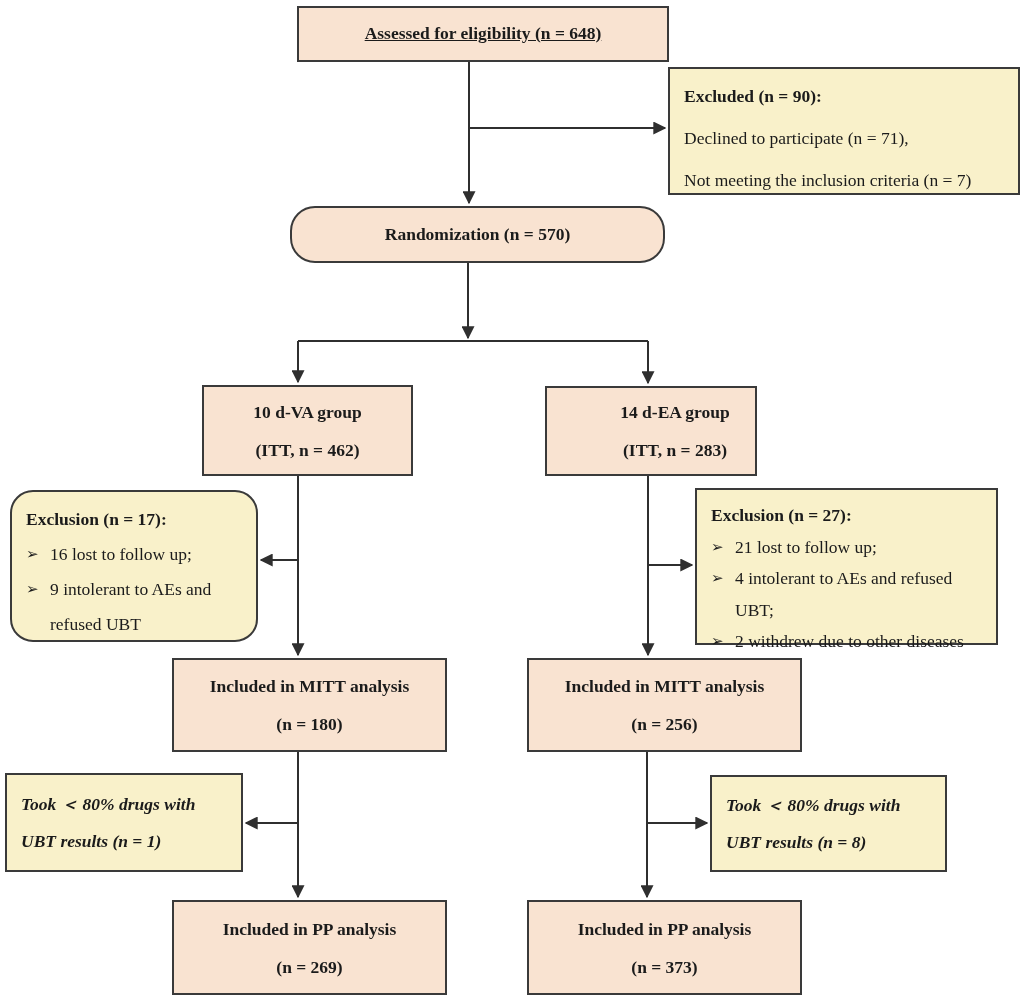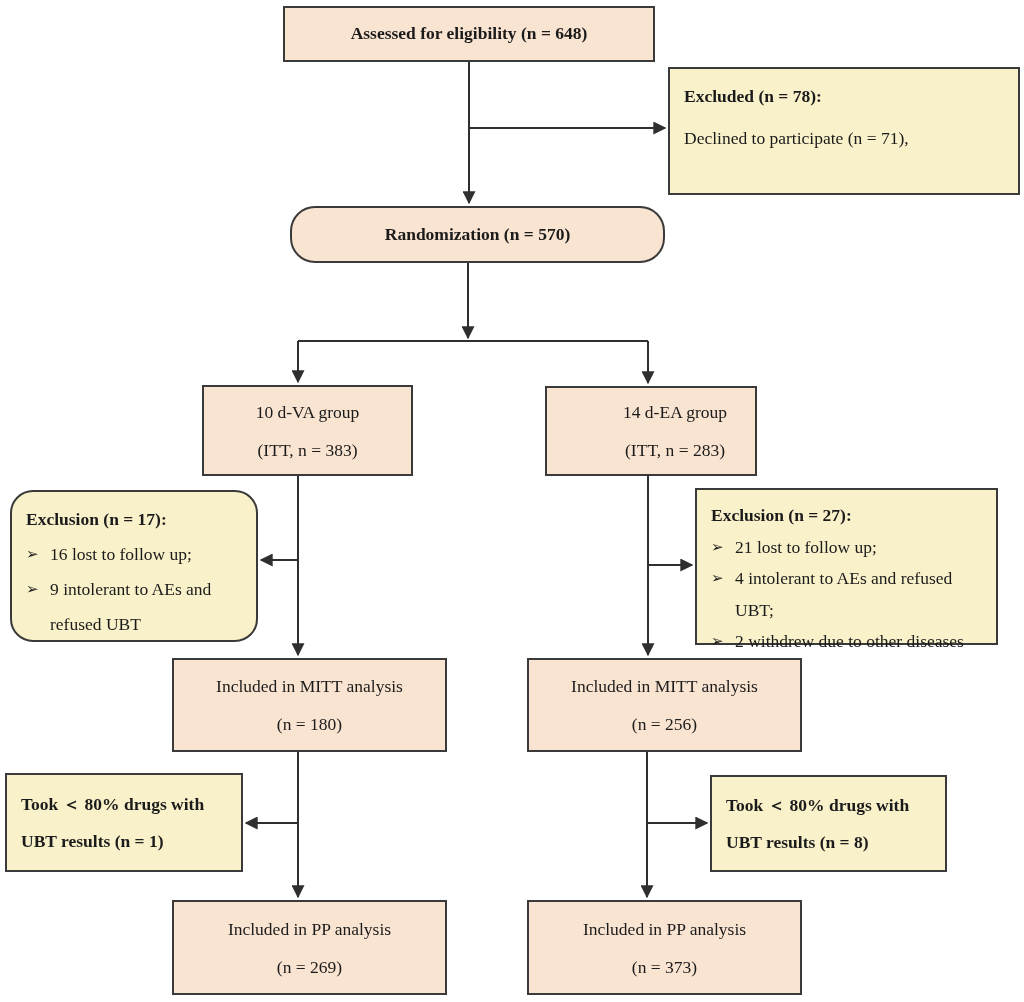--- a/index.html
+++ b/index.html
@@ -38,21 +38,21 @@
     justify-content: center;
     text-align: center;
     font-weight: bold;
   }
   .center-2 {
     display: flex;
     flex-direction: column;
     align-items: center;
     justify-content: center;
     text-align: center;
-    font-weight: normal;
+    font-weight: bold;
   }
   .center-2 .ln { display: block; }
   .group-box .ln, .mitt-box .ln, .pp-box .ln { line-height: 38px; }
   .note {
     padding: 10px 14px;
   }
   .note .title { font-weight: bold; }
   .excluded-note .title, .excluded-note .ln { line-height: 42px; }
   .excluded-note { padding: 6px 14px; }
   .excl-left .title, .excl-left .li { line-height: 35px; }
@@ -68,21 +68,21 @@
     font-family: "DejaVu Sans", sans-serif;
     font-size: 15px;
   }
   .took-box {
     display: flex;
     flex-direction: column;
     justify-content: center;
     font-weight: bold;
     padding: 0 14px;
   }
-  .took-box .ln { line-height: 37px; }
+  .took-box .ln { line-height: 37px; font-style: italic; }
 </style>
 </head>
 <body>
 
 <div id="canvas">
 
   <svg id="arrows" viewBox="0 0 1024 1002" xmlns="http://www.w3.org/2000/svg">
     <defs>
       <marker id="ah" viewBox="0 0 10 10" refX="9" refY="5" markerWidth="6.5" markerHeight="6.5" orient="auto">
         <path d="M0,0 L10,5 L0,10 z" fill="#2f2f2f"></path>
@@ -99,36 +99,37 @@
       <line x1="298" y1="560" x2="261" y2="560" marker-end="url(#ah)"></line>
       <line x1="648" y1="476" x2="648" y2="655" marker-end="url(#ah)"></line>
       <line x1="648" y1="565" x2="692" y2="565" marker-end="url(#ah)"></line>
       <line x1="298" y1="752" x2="298" y2="897" marker-end="url(#ah)"></line>
       <line x1="298" y1="823" x2="246" y2="823" marker-end="url(#ah)"></line>
       <line x1="647" y1="752" x2="647" y2="897" marker-end="url(#ah)"></line>
       <line x1="647" y1="823" x2="707" y2="823" marker-end="url(#ah)"></line>
     </g>
   </svg>
 
-  <div class="box peach center-1" style="left:283px; top:6px; width:372px; height:56px;">
+  <div class="box peach center-1" style="left:297px; top:6px; width:372px; height:56px;text-decoration:underline;">
     <span>Assessed for eligibility (n = 648)</span>
   </div>
 
   <div class="box yellow note excluded-note" style="left:668px; top:67px; width:352px; height:128px;">
-    <div class="title">Excluded (n = 78):</div>
+    <div class="title">Excluded (n = 90):</div>
     <div class="ln">Declined to participate (n = 71),</div>
+    <div class="ln">Not meeting the inclusion criteria (n = 7)</div>
   </div>
 
   <div class="box peach center-1" style="left:290px; top:206px; width:375px; height:57px;border-radius:25px;">
     <span>Randomization (n = 570)</span>
   </div>
 
   <div class="box peach center-2 group-box" style="left:202px; top:385px; width:211px; height:91px;">
     <span class="ln">10 d-VA group</span>
-    <span class="ln">(ITT, n = 383)</span>
+    <span class="ln">(ITT, n = 462)</span>
   </div>
 
   <div class="box peach center-2 group-box" style="left:545px; top:386px; width:212px; height:90px;padding-left:48px;">
     <span class="ln">14 d-EA group</span>
     <span class="ln">(ITT, n = 283)</span>
   </div>
 
   <div class="box yellow note excl-left" style="left:10px; top:490px; width:248px; height:152px;border-radius:23px;">
     <div class="title">Exclusion (n = 17):</div>
     <div class="li">

